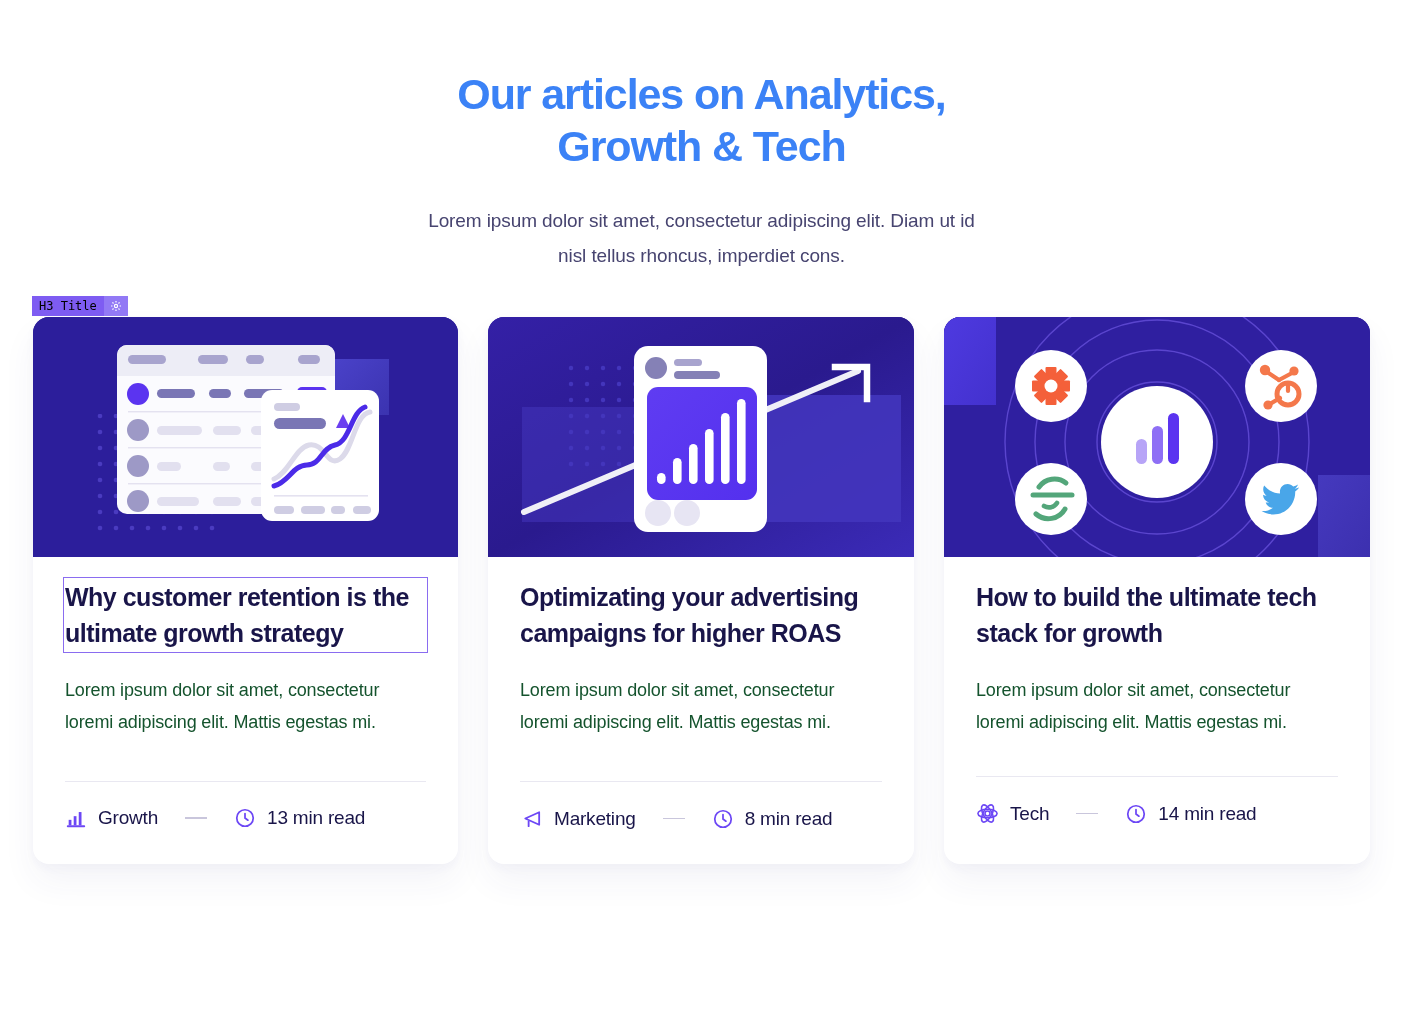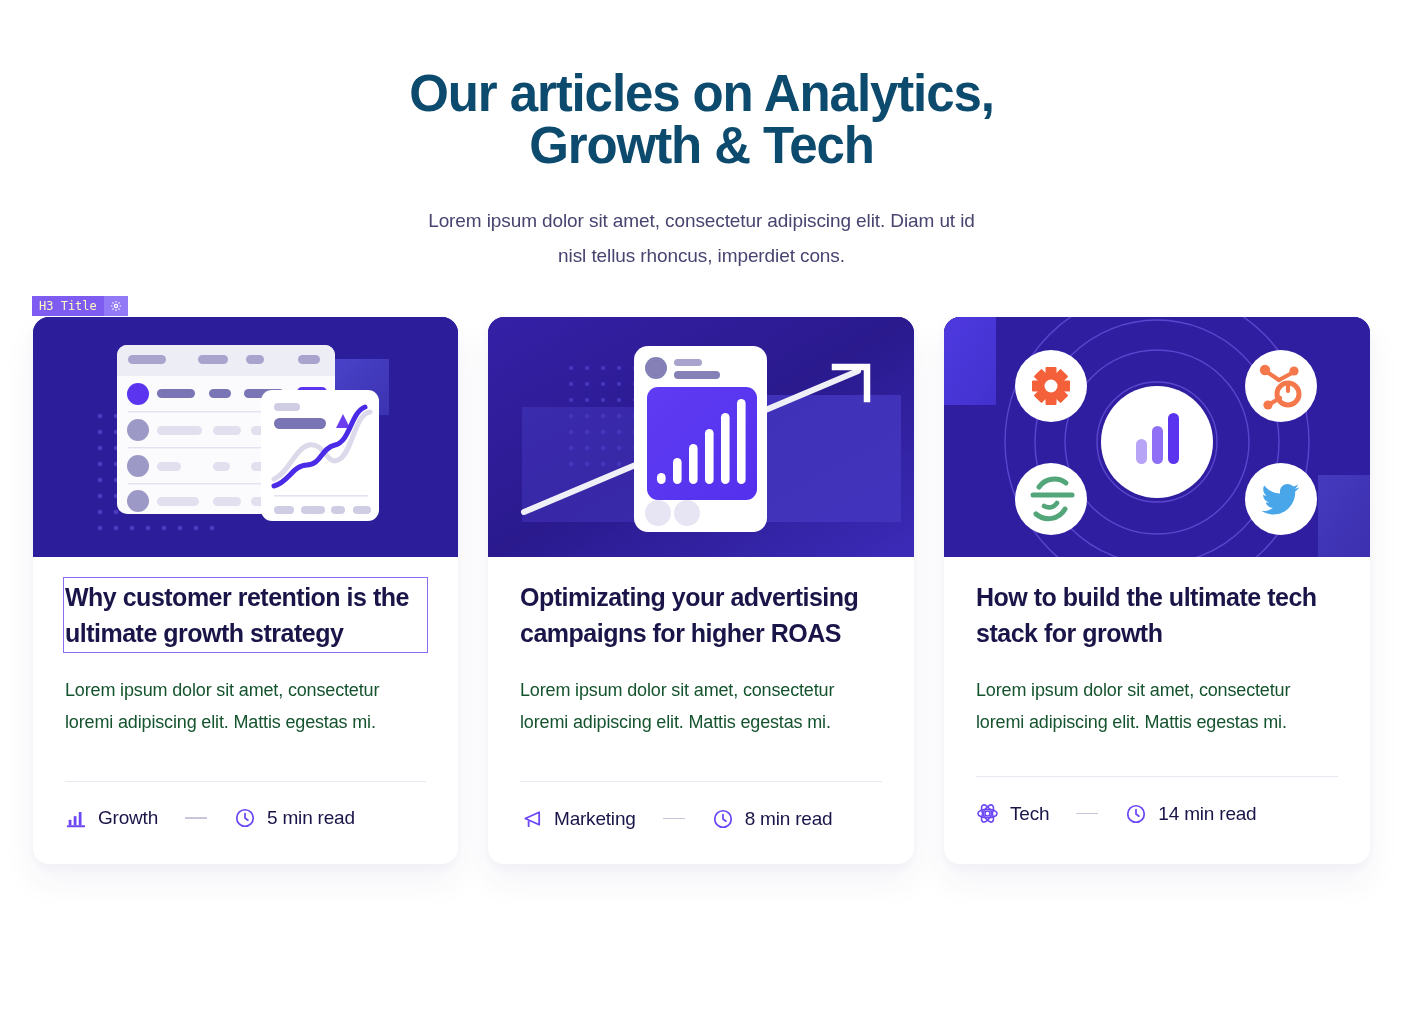--- a/index.html
+++ b/index.html
@@ -26,22 +26,22 @@
     padding-top: 54px;
   }
   .eyebrow {
     color: #6C47F5;
     font-size: 17px;
     font-weight: bold;
     letter-spacing: -0.1px;
   }
   .headline {
     margin-top: 14px;
-    color: #0c4a6e;
-    font-size: 51px;
+    color: #3b82f6;
+    font-size: 43px;
     line-height: 52px;
     font-weight: bold;
     letter-spacing: -1.1px;
   }
   .subhead {
     margin-top: 31px;
     color: #474470;
     font-size: 19px;
     line-height: 35px;
     letter-spacing: -0.1px;
@@ -107,21 +107,21 @@
     left: -1px;
     display: flex;
     align-items: stretch;
     height: 20px;
     font-family: "DejaVu Sans Mono", monospace;
     font-size: 12px;
     user-select: none;
   }
   .editor-badge .tag-label {
     background: #7E5CF2;
-    color: #fef9c3;
+    color: #000000;
     padding: 0 7px;
     display: flex;
     align-items: center;
     letter-spacing: 0px;
   }
   .editor-badge .tag-gear {
     background: #9279F5;
     color: #ffffff;
     width: 24px;
     display: flex;
@@ -275,21 +275,21 @@
             <span>Growth</span>
           </span>
           <span class="meta-dash"></span>
           <span class="meta-group">
             <span class="meta-icon">
               <svg width="22" height="22" viewBox="0 0 24 24" fill="none" stroke="#6C47F5" stroke-width="1.9" stroke-linecap="round">
                 <circle cx="12" cy="12" r="9"></circle>
                 <path d="M12 7.2V12l3.2 2.4"></path>
               </svg>
             </span>
-            <span>5 min read</span>
+            <span>13 min read</span>
           </span>
         </div>
       </div>
     </div>
 
     <div class="card card-2">
       <div class="thumb">
         <svg viewBox="0 0 426 240" xmlns="http://www.w3.org/2000/svg">
           <defs>
             <pattern id="dots2" x="0" y="0" width="16" height="16" patternUnits="userSpaceOnUse">

